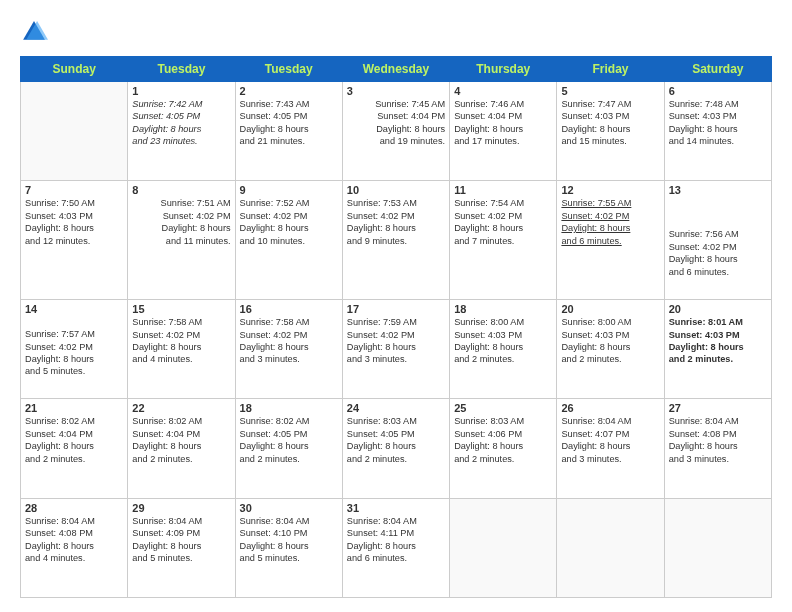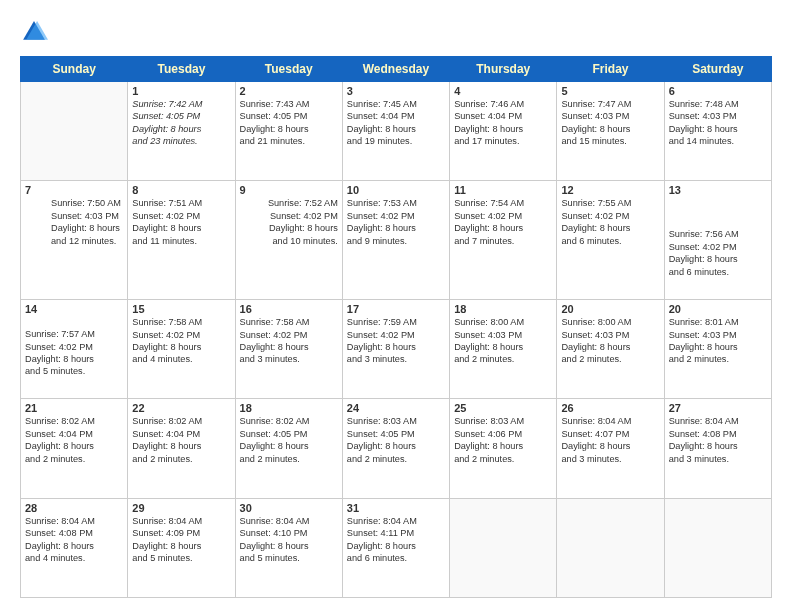--- a/index.html
+++ b/index.html
@@ -54,21 +54,21 @@
     }
     .calendar {
       flex: 1;
       border: 1px solid #ccc;
       border-collapse: collapse;
       width: 100%;
       table-layout: fixed;
     }
     .calendar th {
       background: #1565c0;
-      color: #fef9c3;
+      color: #bef264;
       text-align: center;
       font-size: 12px;
       font-weight: bold;
       padding: 5px 2px;
       border: 1px solid #1565c0;
     }
     .calendar td {
       vertical-align: top;
       border: 1px solid #ccc;
       padding: 3px 4px;
@@ -137,21 +137,21 @@
           </td>
           <td>
             <span class="day-num">2</span>
             <div class="cell-text" style="white-space: pre-line;">Sunrise: 7:43 AM
 Sunset: 4:05 PM
 Daylight: 8 hours
 and 21 minutes.</div>
           </td>
           <td>
             <span class="day-num">3</span>
-            <div class="cell-text" style="white-space: pre-line;">Sunrise: 7:45 AM
+            <div class="cell-text" style="white-space: pre-line; text-align: right;">Sunrise: 7:45 AM
 Sunset: 4:04 PM
 Daylight: 8 hours
 and 19 minutes.</div>
           </td>
           <td>
             <span class="day-num">4</span>
             <div class="cell-text" style="white-space: pre-line;">Sunrise: 7:46 AM
 Sunset: 4:04 PM
 Daylight: 8 hours
 and 17 minutes.</div>
@@ -167,56 +167,56 @@
             <span class="day-num">6</span>
             <div class="cell-text" style="white-space: pre-line;">Sunrise: 7:48 AM
 Sunset: 4:03 PM
 Daylight: 8 hours
 and 14 minutes.</div>
           </td>
         </tr>
         <tr>
           <td>
             <span class="day-num">7</span>
-            <div class="cell-text" style="white-space: pre-line; margin-left: 26px;">Sunrise: 7:50 AM
+            <div class="cell-text" style="white-space: pre-line;">Sunrise: 7:50 AM
 Sunset: 4:03 PM
 Daylight: 8 hours
 and 12 minutes.</div>
           </td>
           <td>
             <span class="day-num">8</span>
-            <div class="cell-text" style="white-space: pre-line;">Sunrise: 7:51 AM
+            <div class="cell-text" style="white-space: pre-line; text-align: right;">Sunrise: 7:51 AM
 Sunset: 4:02 PM
 Daylight: 8 hours
 and 11 minutes.</div>
           </td>
           <td>
             <span class="day-num">9</span>
-            <div class="cell-text" style="white-space: pre-line; text-align: right;">Sunrise: 7:52 AM
+            <div class="cell-text" style="white-space: pre-line;">Sunrise: 7:52 AM
 Sunset: 4:02 PM
 Daylight: 8 hours
 and 10 minutes.</div>
           </td>
           <td>
             <span class="day-num">10</span>
             <div class="cell-text" style="white-space: pre-line;">Sunrise: 7:53 AM
 Sunset: 4:02 PM
 Daylight: 8 hours
 and 9 minutes.</div>
           </td>
           <td>
             <span class="day-num">11</span>
             <div class="cell-text" style="white-space: pre-line;">Sunrise: 7:54 AM
 Sunset: 4:02 PM
 Daylight: 8 hours
 and 7 minutes.</div>
           </td>
           <td>
             <span class="day-num">12</span>
-            <div class="cell-text" style="white-space: pre-line;">Sunrise: 7:55 AM
+            <div class="cell-text" style="white-space: pre-line; text-decoration: underline;">Sunrise: 7:55 AM
 Sunset: 4:02 PM
 Daylight: 8 hours
 and 6 minutes.</div>
           </td>
           <td>
             <span class="day-num">13</span>
             <div class="cell-text" style="white-space: pre-line; margin-top: 32px;">Sunrise: 7:56 AM
 Sunset: 4:02 PM
 Daylight: 8 hours
 and 6 minutes.</div>
@@ -260,21 +260,21 @@
           </td>
           <td>
             <span class="day-num">20</span>
             <div class="cell-text" style="white-space: pre-line;">Sunrise: 8:00 AM
 Sunset: 4:03 PM
 Daylight: 8 hours
 and 2 minutes.</div>
           </td>
           <td>
             <span class="day-num">20</span>
-            <div class="cell-text" style="white-space: pre-line;">Sunrise: 8:01 AM
+            <div class="cell-text" style="white-space: pre-line; font-weight: bold;">Sunrise: 8:01 AM
 Sunset: 4:03 PM
 Daylight: 8 hours
 and 2 minutes.</div>
           </td>
         </tr>
         <tr>
           <td>
             <span class="day-num">21</span>
             <div class="cell-text" style="white-space: pre-line;">Sunrise: 8:02 AM
 Sunset: 4:04 PM

